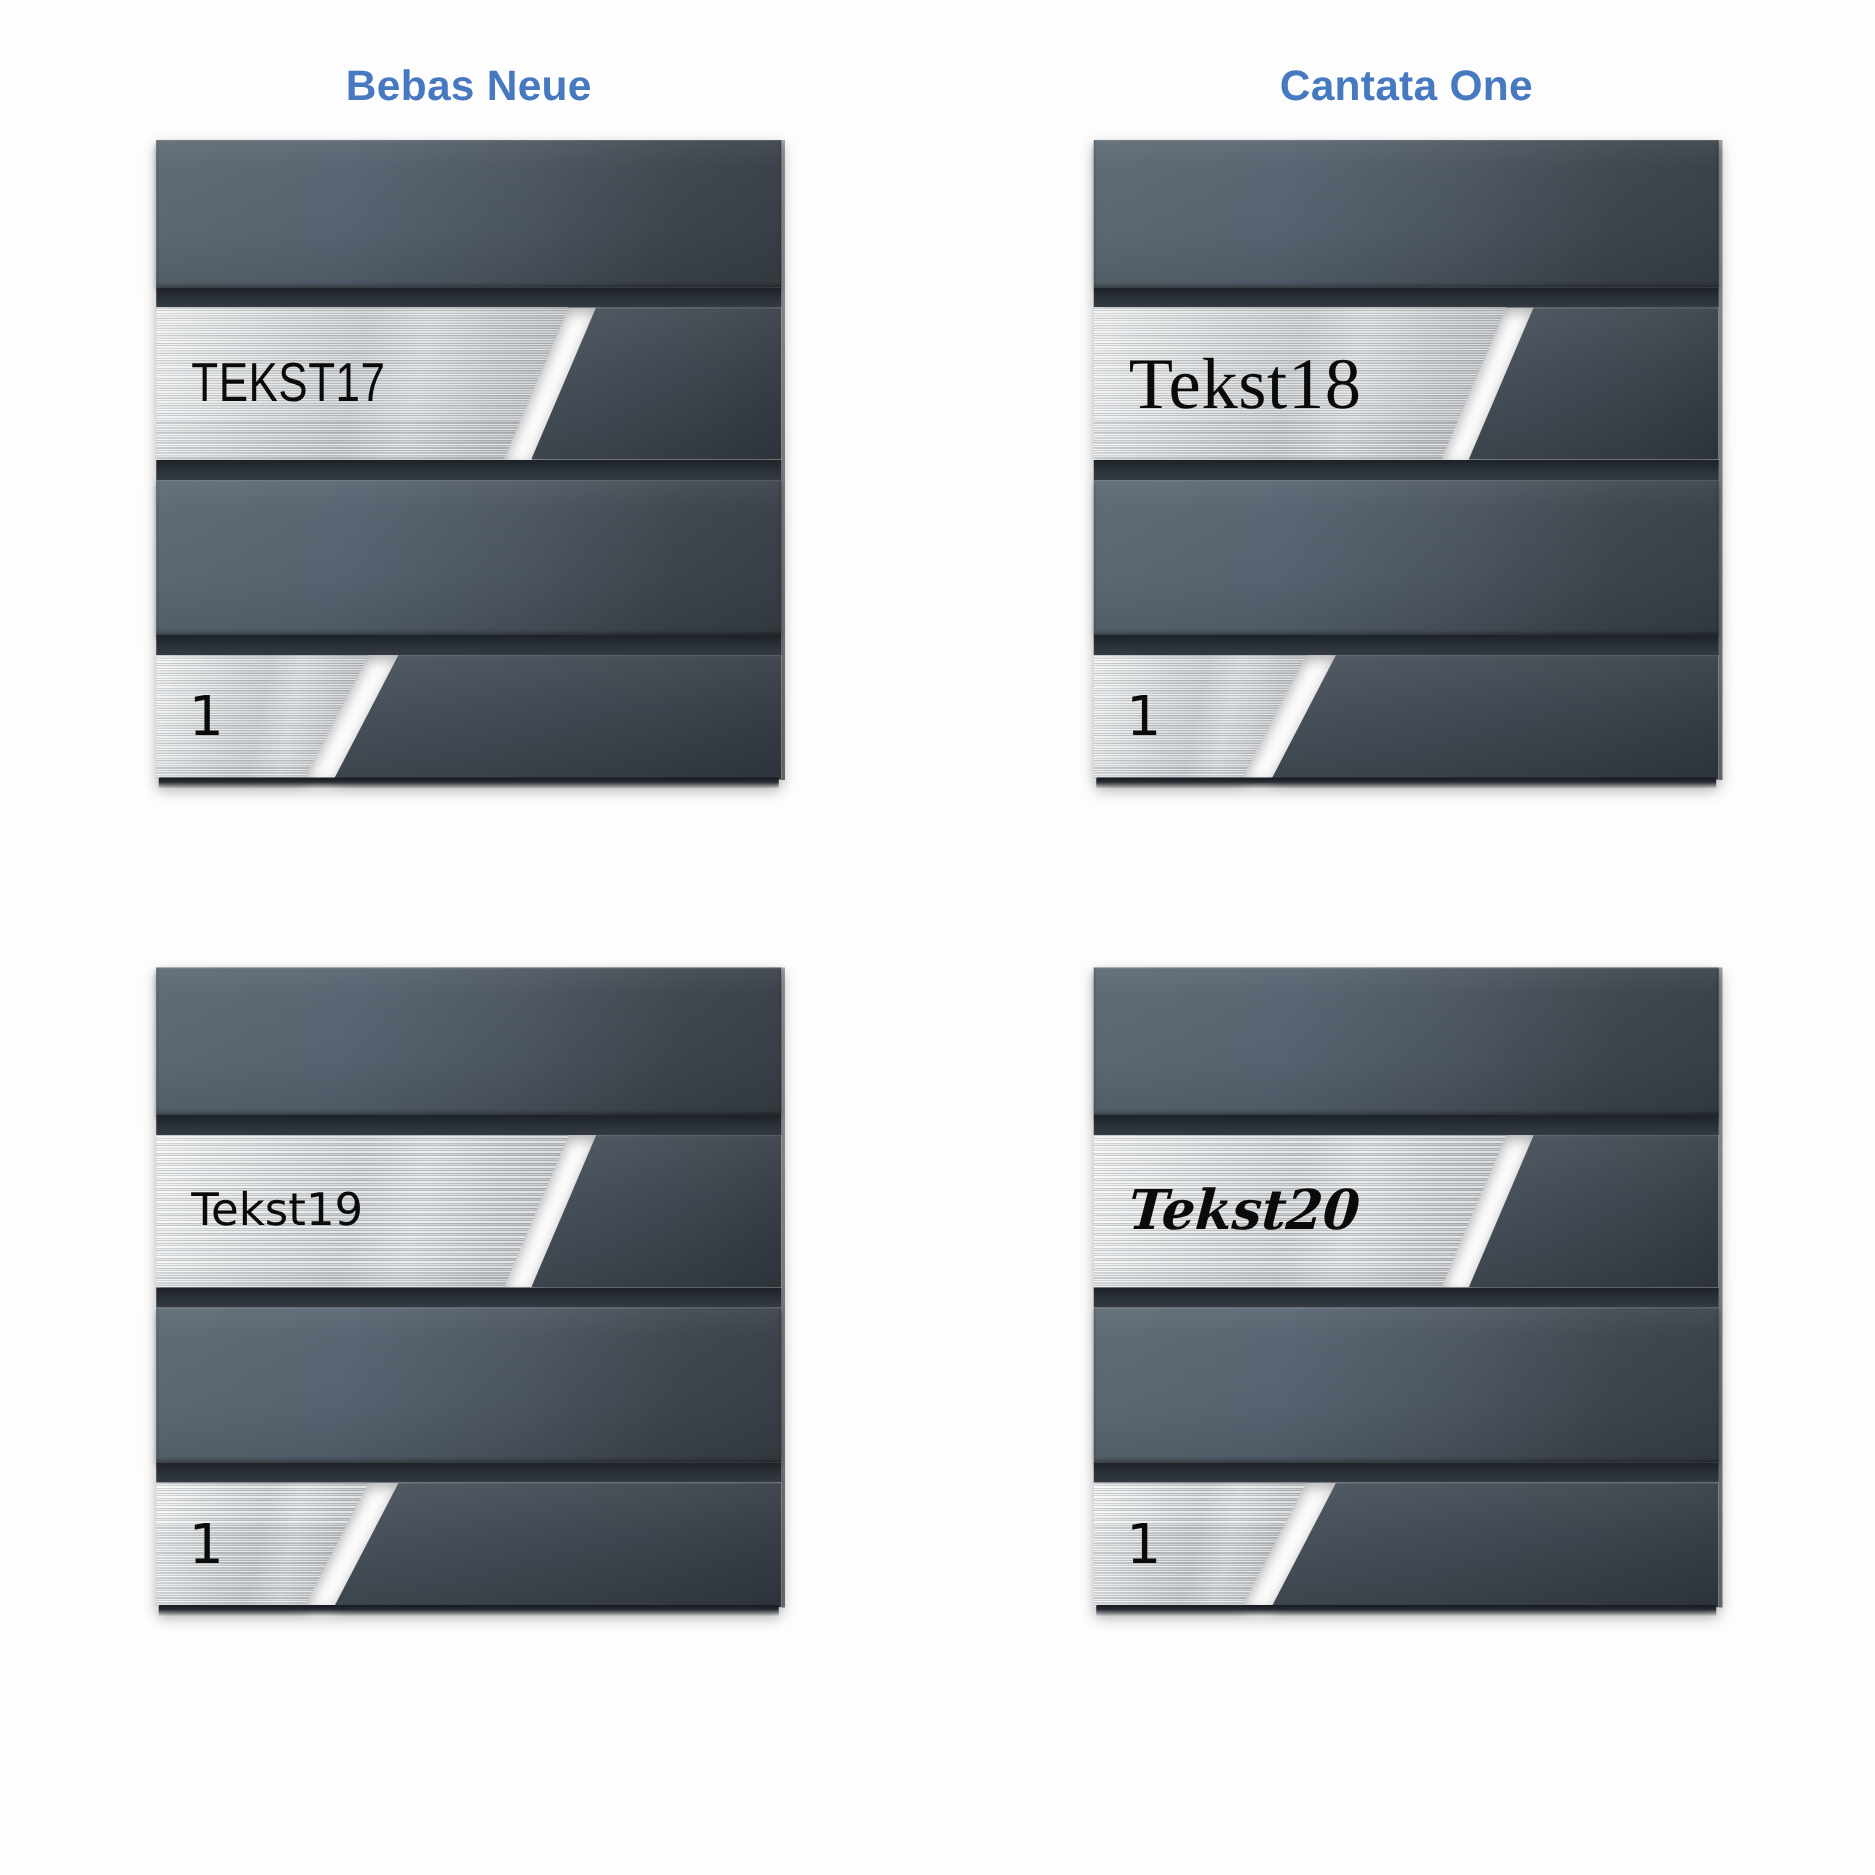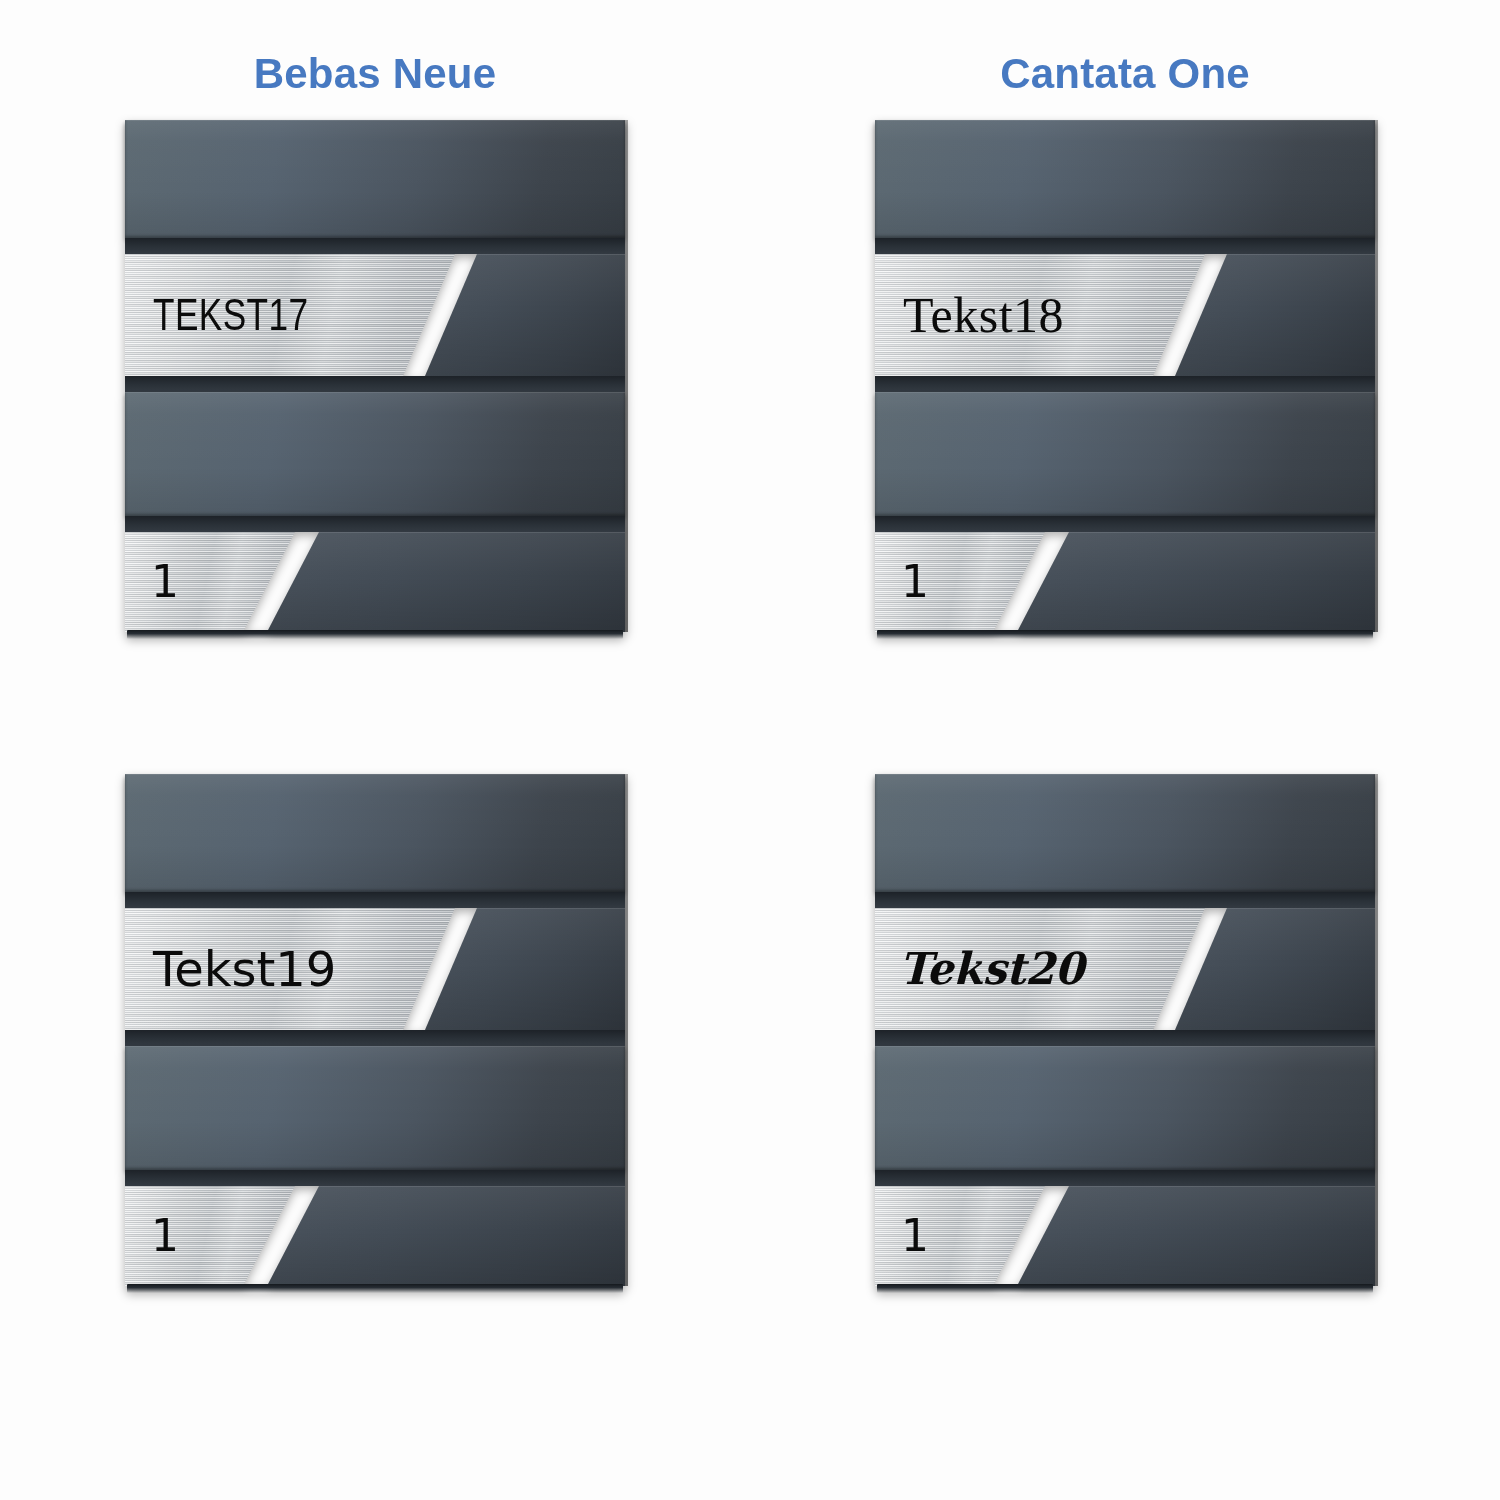--- a/index.html
+++ b/index.html
@@ -31,21 +31,21 @@
   .cell {
     position: relative;
     display: flex;
     flex-direction: column;
     align-items: center;
   }
 
   .cell-title {
     margin-top: 52px;
     font-family: "Liberation Sans", sans-serif;
-    font-size: 42px;
+    font-size: 34px;
     font-weight: 700;
     letter-spacing: 0.2px;
     color: #4779c1;
     text-align: center;
     line-height: 1.05;
     white-space: nowrap;
   }
 
   
   .panel-wrap {
@@ -180,27 +180,27 @@
   .font-bebas .plate-label {
     font-family: "Liberation Sans Narrow", "Liberation Sans", sans-serif;
     font-size: 44px;
     font-weight: 400;
     letter-spacing: 0.5px;
     transform: scaleX(0.80);
     transform-origin: left center;
   }
   .font-cantata .plate-label {
     font-family: "Liberation Serif", "DejaVu Serif", serif;
-    font-size: 50px;
+    font-size: 58px;
     font-weight: 400;
     letter-spacing: 0.5px;
   }
   .font-opensans .plate-label {
     font-family: "DejaVu Sans", "Liberation Sans", sans-serif;
-    font-size: 48px;
+    font-size: 36px;
     font-weight: 400;
     letter-spacing: 0px;
   }
   .font-lobster .plate-label {
     font-family: "DejaVu Serif", "Liberation Serif", serif;
     font-size: 44px;
     font-weight: 700;
     font-style: italic;
     letter-spacing: 0px;
     transform: skewX(-4deg) scaleX(0.96);

